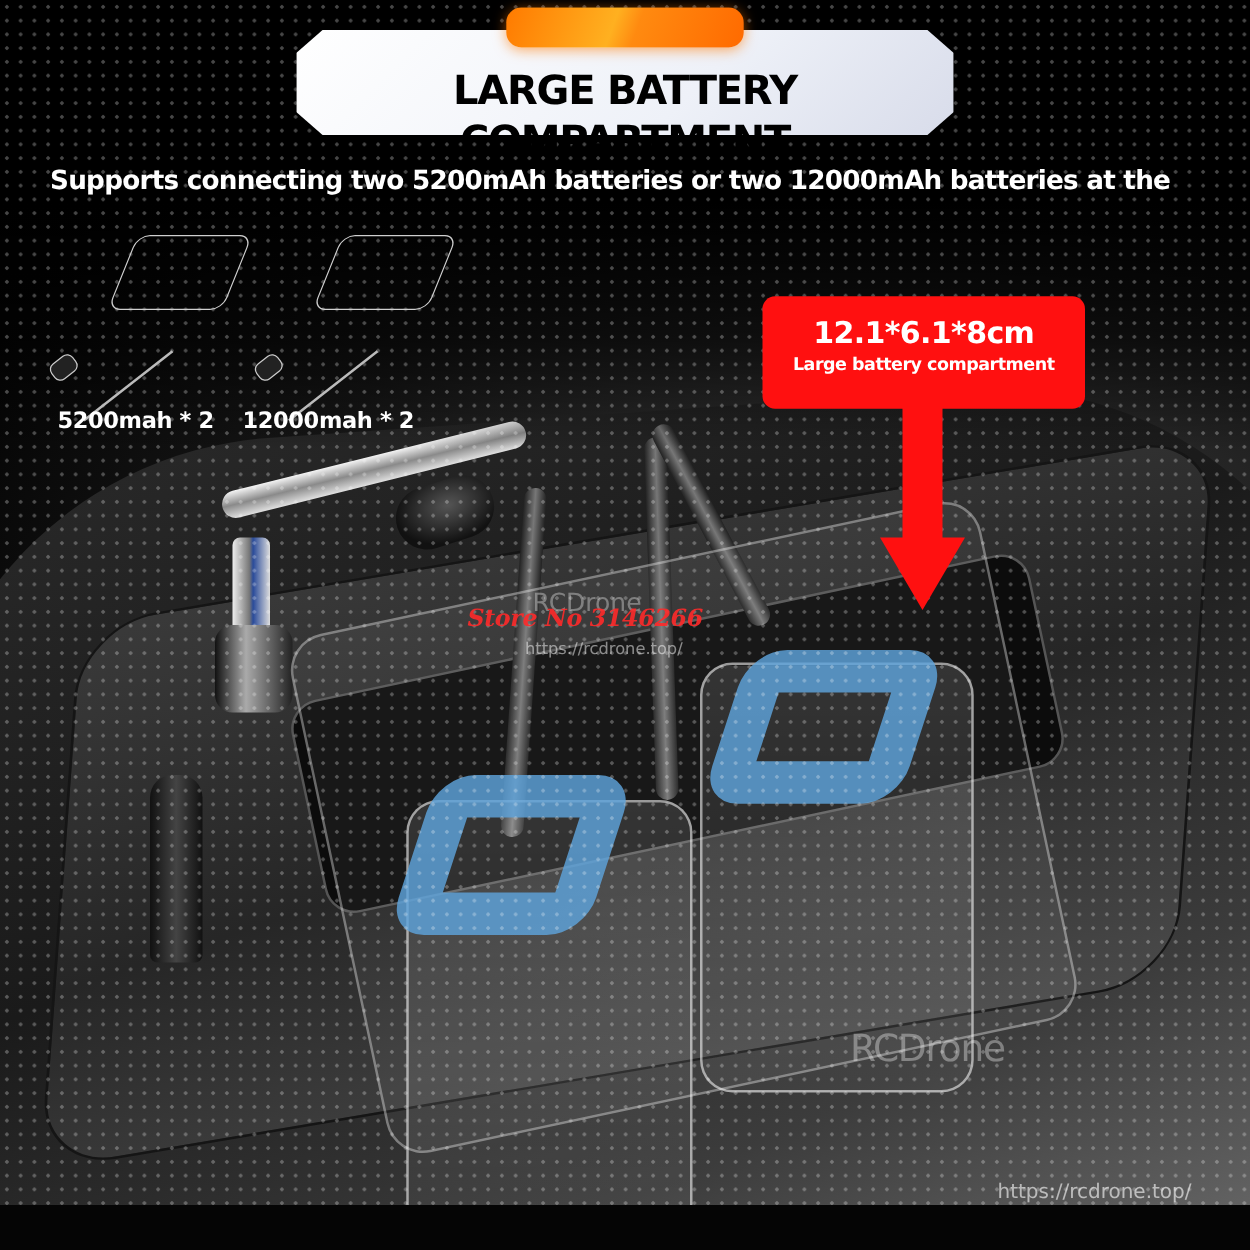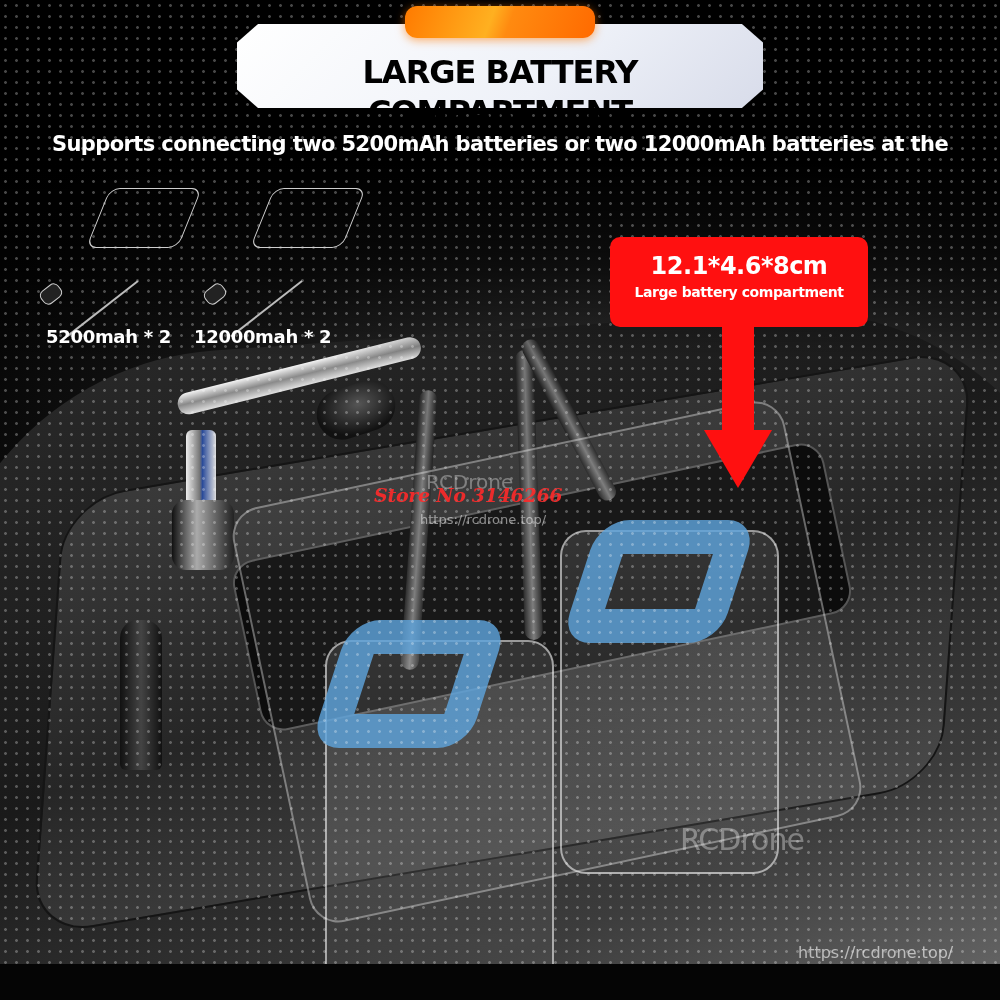--- a/index.html
+++ b/index.html
@@ -53,21 +53,21 @@
 
   
   .title-plate { position:absolute; left:237px; top:24px; width:526px; height:84px;
     background: linear-gradient(135deg, #ffffff 0%, #eef1f8 60%, #d8dcea 100%);
     clip-path: polygon(4% 0, 96% 0, 100% 22%, 100% 78%, 96% 100%, 4% 100%, 0 78%, 0 22%); }
   .title-accent { position:absolute; left:405px; top:6px; width:190px; height:32px; border-radius:12px;
     background: linear-gradient(110deg, #ff7a00 0%, #ffb020 45%, #ff8a10 55%, #ff6a00 100%);
     box-shadow: 0 2px 10px rgba(255,120,0,0.6); }
   .title-text { position:absolute; left:237px; top:52px; width:526px; text-align:center;
     font-family:"DejaVu Sans", sans-serif; font-weight:bold; font-size:32px; letter-spacing:-1px; color:#000; line-height:40px; }
-  .subtitle { position:absolute; left:40px; top:128px; width:920px; text-align:center;
+  .subtitle { position:absolute; left:40px; top:128px; width:920px; text-align:left;
     color:#fff; font-weight:bold; font-size:21px; line-height:32px; letter-spacing:-0.6px; }
 
   
   .battery-icon { position:absolute; width:90px; height:58px; border:1.5px solid #cfcfcf; border-radius:10px;
     transform: skewX(-22deg); }
   .battery-icon.b1 { left:98px; top:188px; }
   .battery-icon.b2 { left:262px; top:188px; }
   .battery-lead { position:absolute; width:80px; height:2px; background:#bbb; transform-origin:right center; }
   .battery-lead.b1 { left:48px; top:280px; transform: rotate(-38deg); width:90px; }
   .battery-lead.b2 { left:212px; top:280px; transform: rotate(-38deg); width:90px; }
@@ -130,21 +130,21 @@
   <div class="battery-lead b1"></div>
   <div class="plug b1"></div>
   <div class="battery-label b1">5200mah * 2</div>
 
   <div class="battery-icon b2"></div>
   <div class="battery-lead b2"></div>
   <div class="plug b2"></div>
   <div class="battery-label b2">12000mah * 2</div>
 
   <div class="callout">
-    <span class="callout-dim">12.1*4.6*8cm</span>
+    <span class="callout-dim">12.1*6.1*8cm</span>
     <span class="callout-sub">Large battery compartment</span>
   </div>
   <div class="arrow-shaft"></div>
   <div class="arrow-head"></div>
 
   <div class="wm-rcd-small">RCDrone</div>
   <div class="wm-store">Store No 3146266</div>
   <div class="wm-url-small">https://rcdrone.top/</div>
   <div class="wm-rcd">RCDrone</div>
   <div class="wm-url">https://rcdrone.top/</div>

